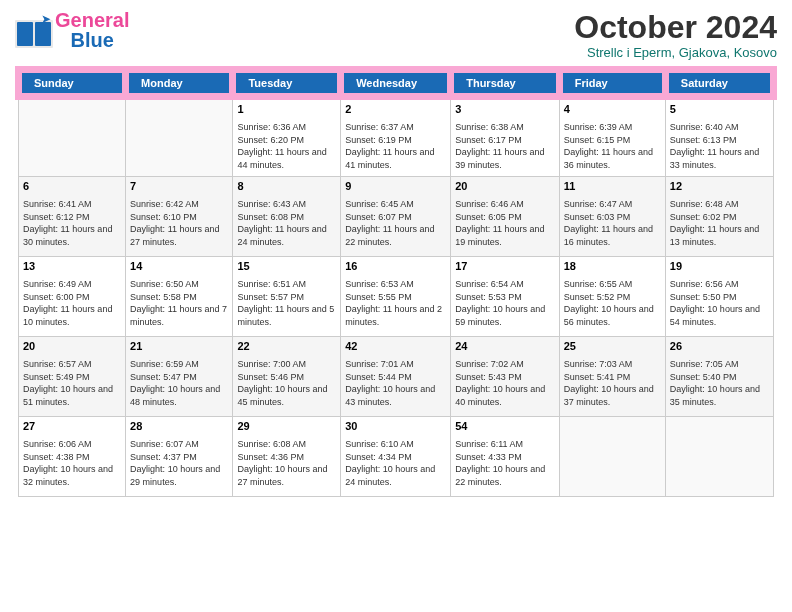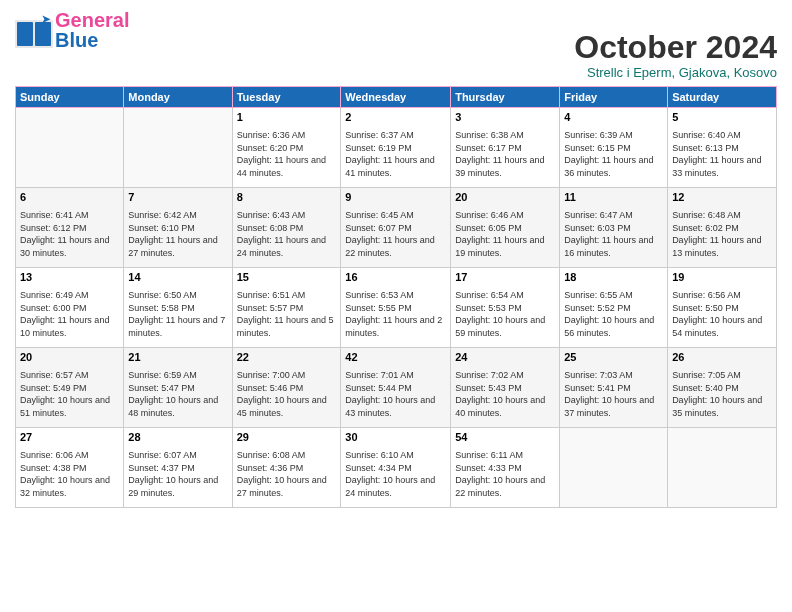--- a/index.html
+++ b/index.html
@@ -27,40 +27,39 @@
       align-items: flex-start;
     }
     .title-block {
       text-align: right;
     }
     .month-title {
       font-size: 32px;
       font-weight: bold;
       color: #333;
       line-height: 1.1;
-      margin-top: 20px;
     }
     .location {
       font-size: 13px;
       color: #0f766e;
       font-weight: normal;
     }
     .calendar {
       width: 100%;
       border-collapse: collapse;
       font-size: 9.5px;
     }
     .calendar th {
       background: #1a6ab5;
       color: #fff;
-      padding: 4px 4px;
+      padding: 4px 12px;
       text-align: left;
       font-size: 11px;
       font-weight: bold;
-      border: 1px solid #f9a8d4;
+      border: 7px solid #f9a8d4;
     }
     .calendar td {
       border: 1px solid #ccc;
       vertical-align: top;
       padding: 3px 4px;
       width: 113px;
       height: 80px;
     }
     .day-num {
       font-weight: bold;
@@ -96,21 +95,21 @@
 
           <div style="position:absolute;bottom:0;left:0;width:38px;height:28px;background:#e8e8e8;border-radius:1px;"></div>
 
           <div style="position:absolute;bottom:2px;left:2px;width:16px;height:24px;background:#1a6ab5;border-radius:1px;"></div>
           <div style="position:absolute;bottom:2px;left:20px;width:16px;height:24px;background:#1a6ab5;border-radius:1px;"></div>
 
           <div style="position:absolute;top:0;right:2px;color:#1a6ab5;font-size:12px;">➤</div>
         </div>
         <div>
           <div style="font-size:20px;font-weight:bold;color:#ec4899;line-height:1;">General</div>
-          <div style="font-size:20px;font-weight:bold;color:#1a6ab5;line-height:1;">Blue</div>
+          <div style="font-size:20px;font-weight:bold;color:#1a6ab5;line-height:1;text-align:center;">Blue</div>
         </div>
       </div>
     </div>
     <div class="title-block">
       <div class="month-title">October 2024</div>
       <div class="location">Strellc i Eperm, Gjakova, Kosovo</div>
     </div>
   </div>
 
   <table class="calendar">

